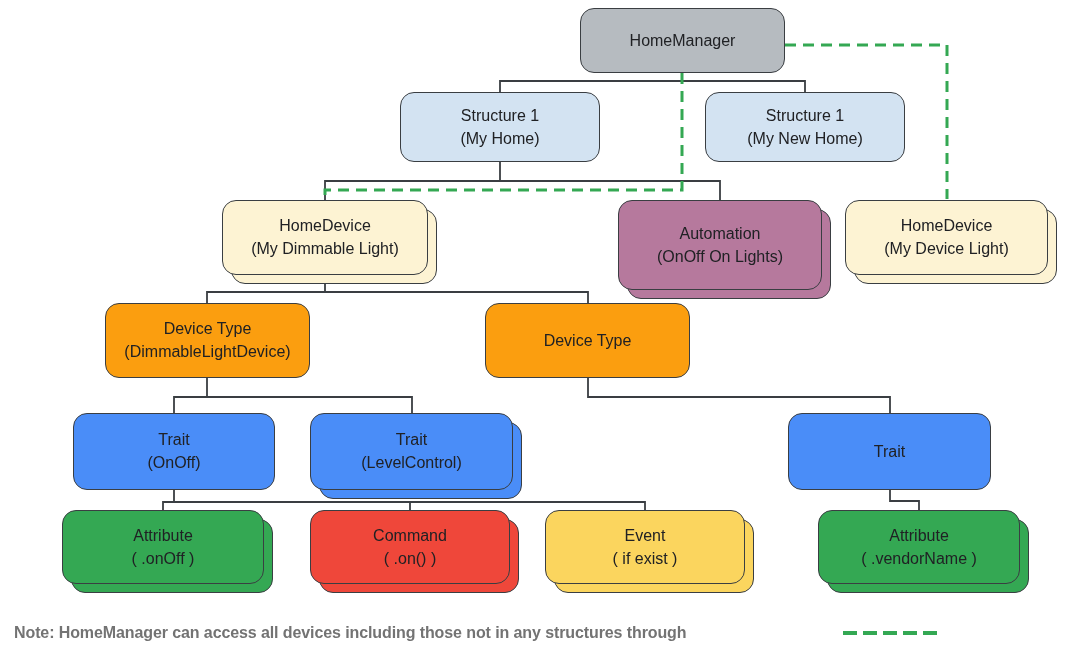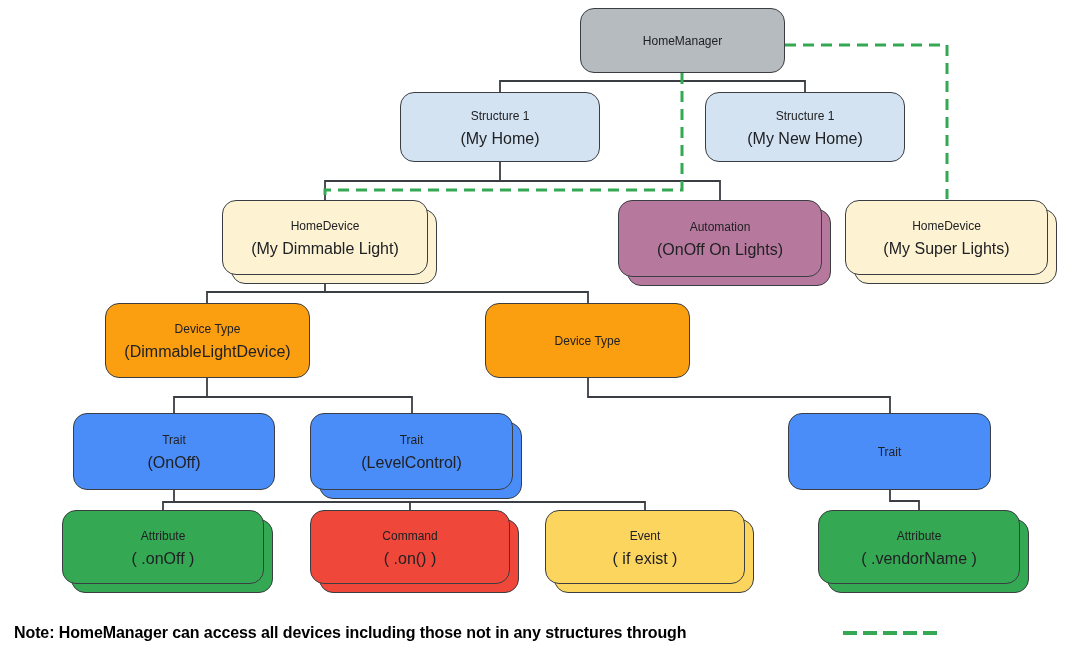--- a/index.html
+++ b/index.html
@@ -8,34 +8,34 @@
     font-family:"Liberation Sans", sans-serif;color:#202124;
   }
   #wires{position:absolute;left:0;top:0;width:1072px;height:652px;}
   .node{position:absolute;}
   .node .ghost,.node .card{
     position:absolute;inset:0;border:1.6px solid #3a3e42;border-radius:14px;background:var(--fill);
     box-sizing:border-box;
   }
   .node .ghost{transform:translate(9px,9px);}
   .node .card{display:flex;flex-direction:column;align-items:center;justify-content:center;gap:1px;}
-  .t{font-size:12px;line-height:22px;font-weight:500;text-align:center;}
+  .t{font-size:16px;line-height:22px;font-weight:500;text-align:center;}
   .s{font-size:16px;line-height:22px;text-align:center;}
   .gray{--fill:#b6bbc0;}
   .lblue{--fill:#d3e3f2;}
   .cream{--fill:#fdf3d3;}
   .mauve{--fill:#b6799d;}
   .orange{--fill:#fb9e0f;}
   .blue{--fill:#4a8df8;}
   .green{--fill:#34a853;}
   .red{--fill:#ef473a;}
   .yellow{--fill:#fbd55e;}
   #note{
     position:absolute;left:14px;top:624px;width:800px;
-    font-size:16px;font-weight:bold;color:#000000;letter-spacing:-0.1px;
+    font-size:16px;font-weight:bold;color:#737373;letter-spacing:-0.1px;
   }
 </style>
 </head>
 <body>
 
 <div id="stage">
 
   <svg id="wires" width="1072" height="652" viewBox="0 0 1072 652" fill="none" xmlns="http://www.w3.org/2000/svg">
 
     <path d="M682 73 V81 M500 92 V81 H805 V92" stroke="#3a3e42" stroke-width="1.8"></path>
@@ -73,33 +73,33 @@
   </div>
 
   <div class="node cream" style="left:222px;top:200px;width:206px;height:75px">
     <div class="ghost"></div>
     <div class="card">
       <div class="t">HomeDevice</div>
       <div class="s">(My Dimmable Light)</div>
     </div>
   </div>
 
-  <div class="node mauve" style="left:618px;top:200px;width:204px;height:77px">
+  <div class="node mauve" style="left:618px;top:200px;width:204px;height:90px">
     <div class="ghost"></div>
     <div class="card">
       <div class="t">Automation</div>
       <div class="s">(OnOff On Lights)</div>
     </div>
   </div>
 
   <div class="node cream" style="left:845px;top:200px;width:203px;height:75px">
     <div class="ghost"></div>
     <div class="card">
       <div class="t">HomeDevice</div>
-      <div class="s">(My Super Lights)</div>
+      <div class="s">(My Device Light)</div>
     </div>
   </div>
 
   <div class="node orange" style="left:105px;top:303px;width:205px;height:75px">
     <div class="card">
       <div class="t">Device Type</div>
       <div class="s">(DimmableLightDevice)</div>
     </div>
   </div>
 

